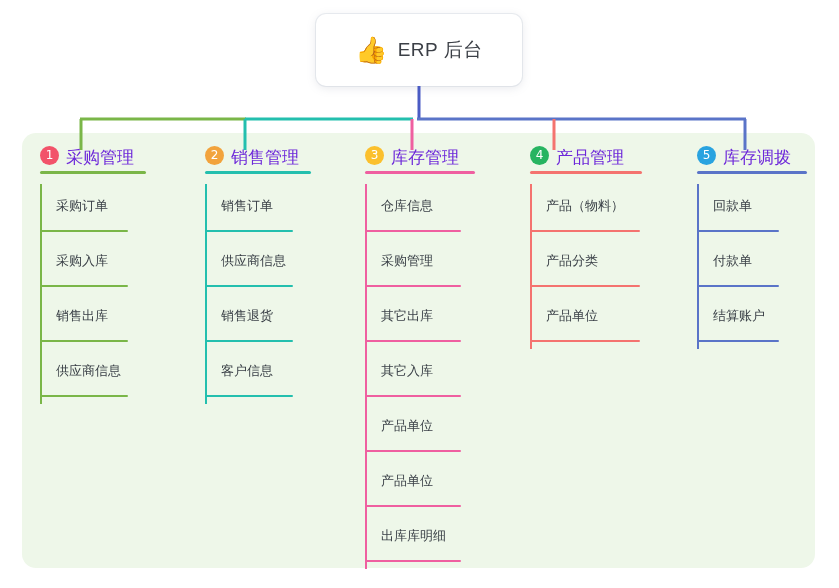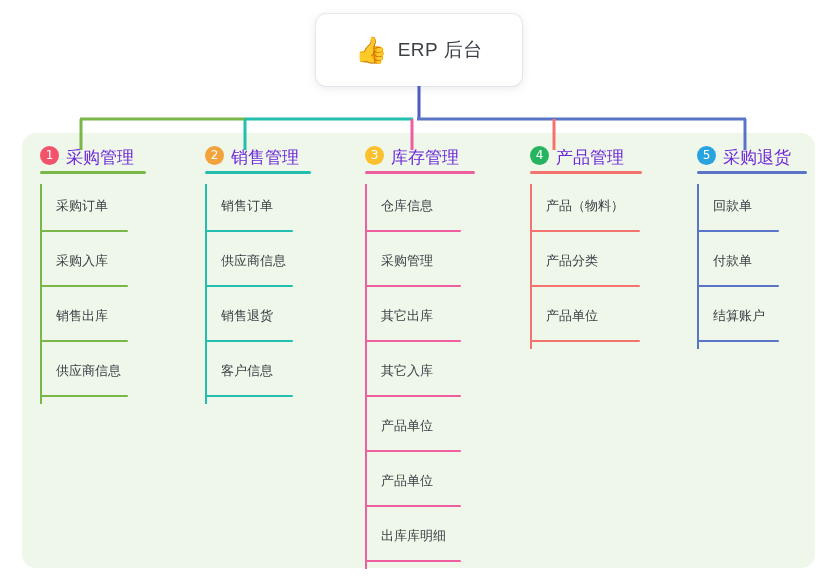--- a/index.html
+++ b/index.html
@@ -220,21 +220,21 @@
           <div class="item">
             <span class="item-spine" style="background: rgb(244, 115, 111);"></span>
             <span class="item-label">产品单位</span>
             <span class="item-rule" style="width: 110px; background: rgb(244, 115, 111);"></span>
           </div>
         </div>
       </div>
       <div class="col" style="left: 697px;">
         <div class="col-head">
           <span class="badge" style="background: rgb(41, 163, 224);">5</span>
-          <span class="head-label">采购退货</span>
+          <span class="head-label">库存调拨</span>
           <span class="head-rule" style="width: 110px; background: rgb(90, 116, 200);"></span>
         </div>
         <div class="items">
           <div class="item">
             <span class="item-spine" style="background: rgb(90, 116, 200);"></span>
             <span class="item-label">回款单</span>
             <span class="item-rule" style="width: 82px; background: rgb(90, 116, 200);"></span>
           </div>
           <div class="item">
             <span class="item-spine" style="background: rgb(90, 116, 200);"></span>

